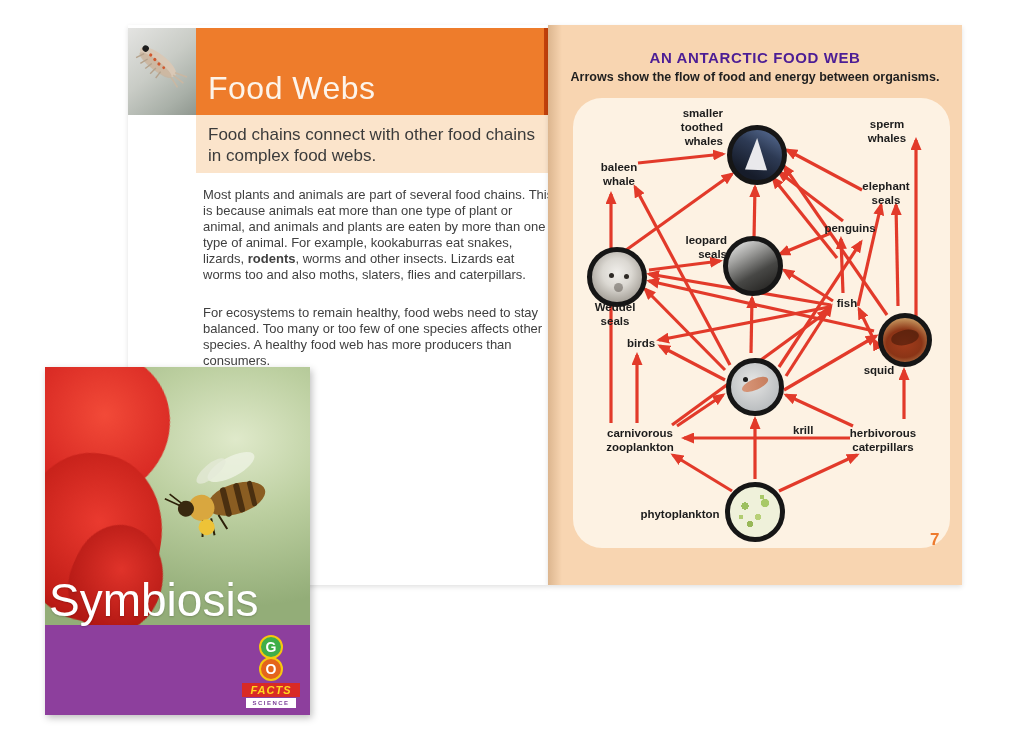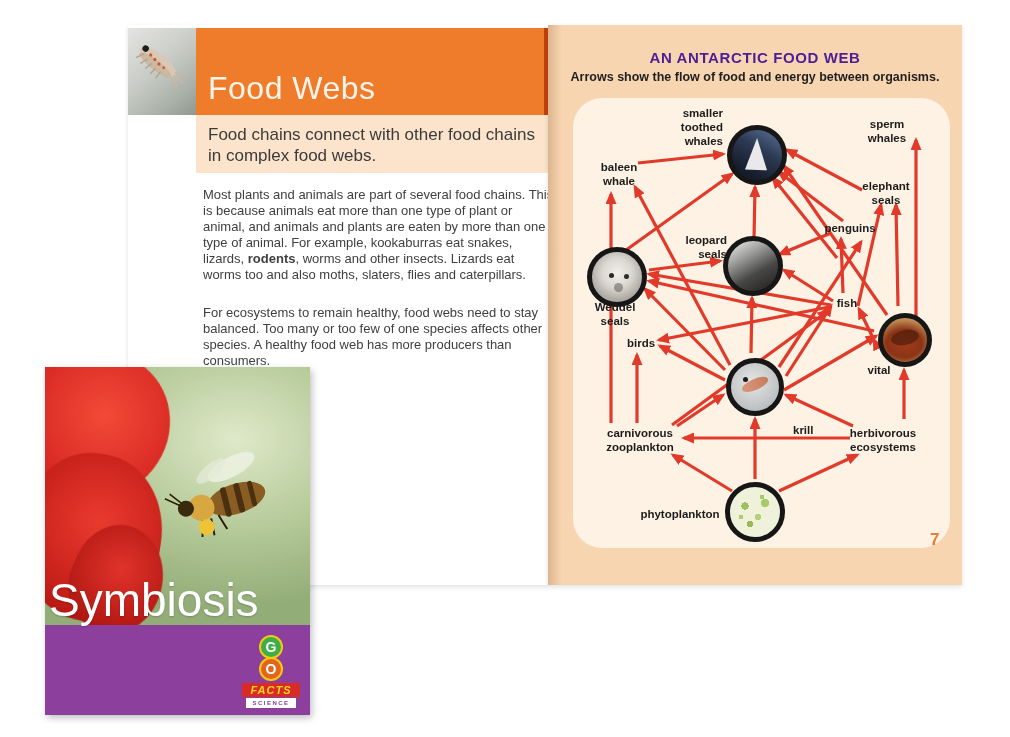--- a/index.html
+++ b/index.html
@@ -154,26 +154,26 @@
 whale</div>
         <div class="weblabel anchor-center" style="left: 313px; top: 95px;">elephant
 seals</div>
         <div class="weblabel anchor-center" style="left: 277px; top: 130px;">penguins</div>
         <div class="weblabel anchor-right" style="left: 154px; top: 149px;">leopard
 seals</div>
         <div class="weblabel anchor-center" style="left: 42px; top: 216px;">Weddel
 seals</div>
         <div class="weblabel anchor-center" style="left: 274px; top: 205px;">fish</div>
         <div class="weblabel anchor-center" style="left: 68px; top: 245px;">birds</div>
-        <div class="weblabel anchor-center" style="left: 306px; top: 272px;">vital</div>
+        <div class="weblabel anchor-center" style="left: 306px; top: 272px;">squid</div>
         <div class="weblabel anchor-left" style="left: 220px; top: 294px; margin-top: 38px;">krill</div>
         <div class="weblabel anchor-center" style="left: 67px; top: 342px;">carnivorous
 zooplankton</div>
         <div class="weblabel anchor-center" style="left: 310px; top: 342px;">herbivorous
-ecosystems</div>
+caterpillars</div>
         <div class="weblabel anchor-center" style="left: 107px; top: 416px;">phytoplankton</div>
       </div>
     <div class="page-number">7</div>
   </div>
 
   <div class="cover">
     <div class="cover-photo">
       <div class="flower-petal petal-a"></div>
       <div class="flower-petal petal-b"></div>
       <div class="flower-petal petal-c"></div>

